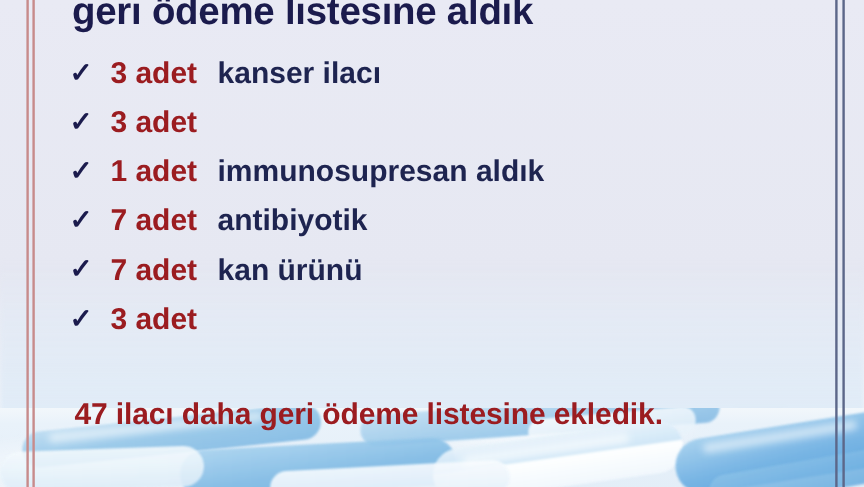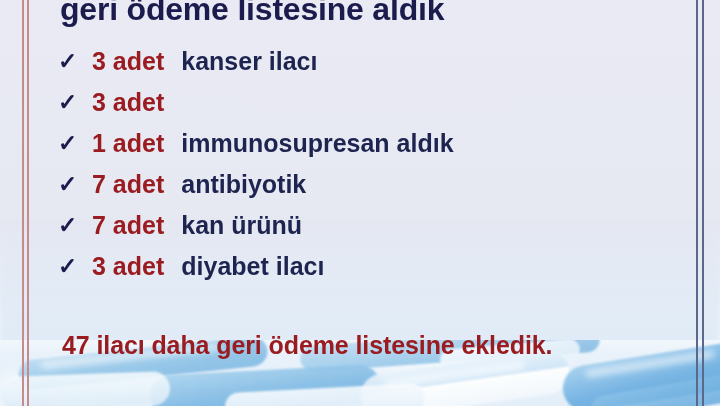--- a/index.html
+++ b/index.html
@@ -238,21 +238,20 @@
 
       <li class="check-item">
         <span class="check-icon">✓</span>
         <span class="qty">7 adet</span>
         <span class="item-name">kan ürünü</span>
       </li>
 
       <li class="check-item">
         <span class="check-icon">✓</span>
         <span class="qty">3 adet</span>
-        <span class="item-name">diyabet ilacı</span>
       </li>
 
     </ul>
 
 
     <div class="footline">47 ilacı daha geri ödeme listesine ekledik.</div>
 
   </div>
 </div>
 

